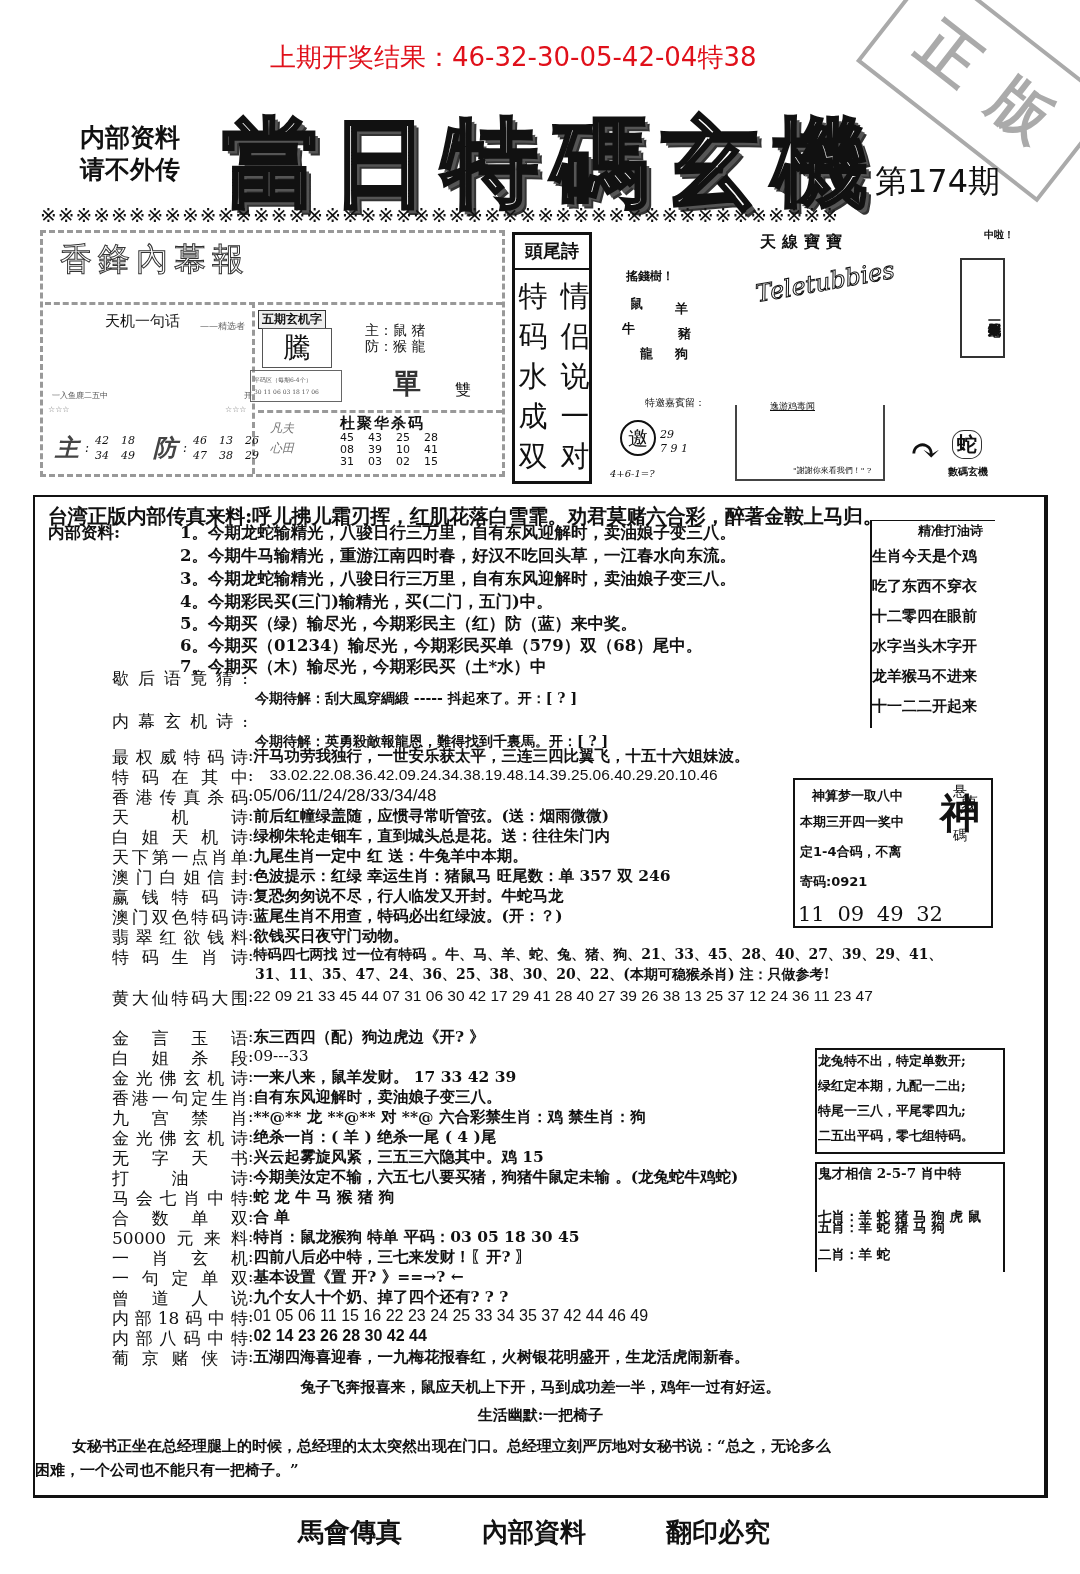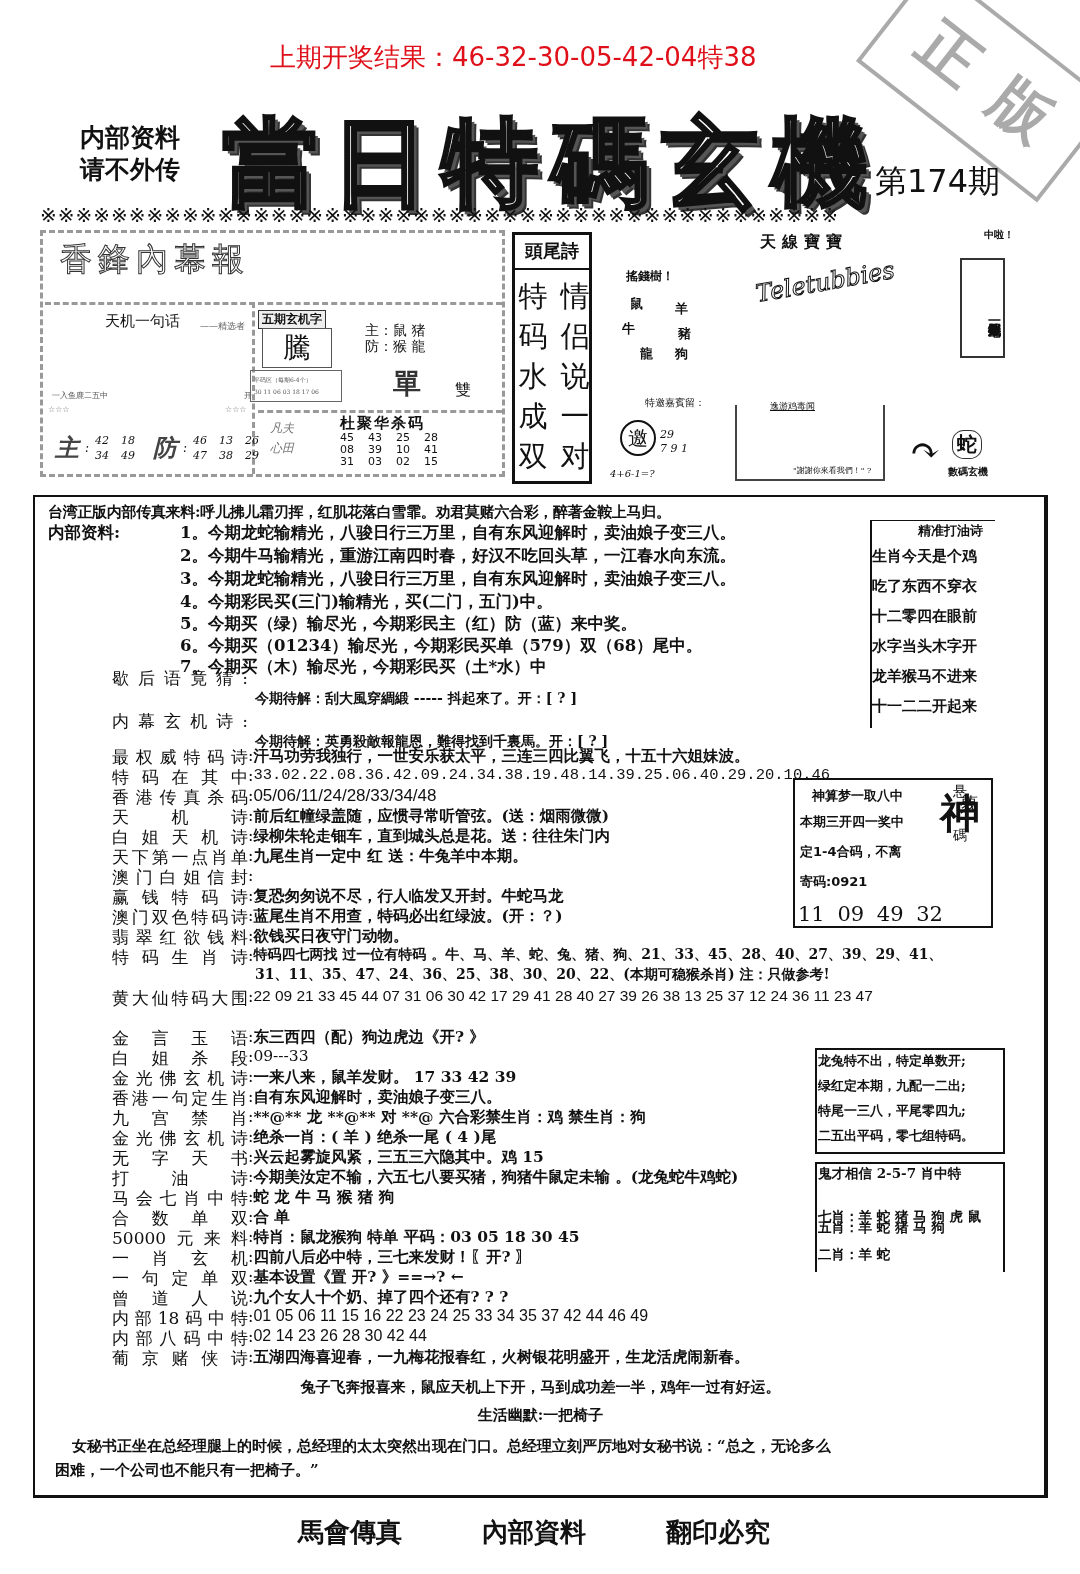--- a/index.html
+++ b/index.html
@@ -57,21 +57,21 @@
   .quest-title { left: 770px; top: 400px; font-size: 9px; text-decoration: underline; }
   .quest-foot { left: 793px; top: 465px; font-size: 8px; }
   .right-sign { left: 960px; top: 258px; width: 45px; height: 100px; border: 2px solid #333; font-size: 13px; writing-mode: vertical-rl; text-align: center; padding-top: 10px; font-weight: bold; }
   .right-zhong { left: 984px; top: 228px; font-size: 10px; font-weight: bold; }
   .snake { left: 952px; top: 430px; font-size: 20px; font-weight: bold; border: 1px solid #333; border-radius: 40%; padding: 0 4px; }
   .snake-sub { left: 948px; top: 465px; font-size: 10px; font-weight: bold; }
   .arrow { left: 910px; top: 430px; font-size: 36px; }
 
   
   .main-box { left: 33px; top: 495px; width: 1015px; height: 1003px; border: 2px solid #111; border-right: 4px solid #111; border-bottom: 3px solid #111;}
-  .header-line { left: 48px; top: 503px; font-size: 15px; font-weight: bold; letter-spacing: -0.3px; }
+  .header-line { left: 48px; top: 503px; font-size: 20px; font-weight: bold; letter-spacing: -0.3px; }
   .zs-label { left: 48px; top: 522px; font-size: 16.5px; font-weight: bold; }
   .zs-item { left: 180px; font-size: 16.5px; font-weight: bold; }
   .row { left: 112px; font-size: 16px; white-space: nowrap; display: flex; }
   .row .lbl { display: inline-block; font-size: 17px; text-align-last: justify; width: 136px; }
   .row .val { font-size: 15.5px; font-weight: bold; }
   .indent { left: 255px; font-size: 14px; font-weight: bold; }
 
   .oil-box { left: 870px; top: 520px; width: 125px; height: 208px; border-left: 2px solid #111; border-top: 1px solid #111; }
   .oil-title { left: 918px; top: 522px; font-size: 13px; font-weight: bold; }
   .oil-line { left: 872px; font-size: 15px; font-weight: bold; }
@@ -82,21 +82,21 @@
   .shen-side { left: 940px; top: 780px; font-size: 18px; line-height: 22px; text-align: center; }
   .shen-big { font-size: 40px; font-weight: bold; }
 
   .rule-box { left: 815px; top: 1048px; width: 190px; height: 106px; border: 2px solid #111; }
   .rule-line { left: 818px; font-size: 13px; font-weight: bold; }
   .ghost-box { left: 815px; top: 1162px; width: 190px; height: 110px; border: 2px solid #111; border-bottom: none; }
   .ghost-line { left: 818px; font-size: 13.5px; font-weight: bold; }
 
   .center-line { left: 33px; width: 1015px; text-align: center; font-size: 15px; font-weight: bold; }
   .joke { left: 48px; top: 1432px; width: 975px; font-size: 15px; font-weight: bold; line-height: 29px; text-indent: 24px; }
-  .joke2 { left: 35px; top: 1461px; font-size: 15px; font-weight: bold; padding-left: 20px; }
+  .joke2 { left: 35px; top: 1461px; font-size: 15px; font-weight: bold; }
   .footer { left: 298px; top: 1515px; font-size: 26px; font-weight: bold; display: flex; gap: 80px; }
 </style>
 </head>
 <body>
 
 <div class="abs last-result">
   <span>上期开奖结果：</span><span>46-32-30-05-42-04</span><span>特38</span>
 </div>
 <div class="abs internal">
   <div>内部资料</div>
@@ -239,21 +239,21 @@
 <div class="abs indent" style="top:733px;">今期待解：英勇殺敵報龍恩，難得找到千裏馬。开：[ ? ]</div>
 
 <div class="abs row" style="top:746px;">
     <span class="lbl">最权威特码诗</span>
     <span>:</span>
     <span class="val">汗马功劳我独行，一世安乐获太平，三连三四比翼飞，十五十六姐妹波。</span>
   </div>
 <div class="abs row" style="top:766px;">
     <span class="lbl">特码在其中</span>
     <span>:</span>
-    <span class="val" style="font-weight:normal;font-family:Liberation Mono, monospace;">33.02.22.08.36.42.09.24.34.38.19.48.14.39.25.06.40.29.20.10.46</span>
+    <span class="val" style="font-weight:normal;font-family:Liberation Sans, sans-serif;margin-left:16px;">33.02.22.08.36.42.09.24.34.38.19.48.14.39.25.06.40.29.20.10.46</span>
   </div>
 <div class="abs row" style="top:786px;">
     <span class="lbl">香港传真杀码</span>
     <span>:</span>
     <span class="val" style="font-weight:normal;font-family:'Liberation Sans',sans-serif;font-size:17px;">05/06/11/24/28/33/34/48</span>
   </div>
 <div class="abs row" style="top:806px;">
     <span class="lbl">天机诗</span>
     <span>:</span>
     <span class="val">前后红幢绿盖随，应惯寻常听管弦。(送：烟雨微微)</span>
@@ -264,20 +264,21 @@
     <span class="val">绿柳朱轮走钿车，直到城头总是花。送：往往朱门内</span>
   </div>
 <div class="abs row" style="top:846px;">
     <span class="lbl">天下第一点肖单</span>
     <span>:</span>
     <span class="val">九尾生肖一定中 红 送：牛兔羊中本期。</span>
   </div>
 <div class="abs row" style="top:866px;">
     <span class="lbl">澳门白姐信封</span>
     <span>:</span>
+    <span class="val">色波提示：红绿 幸运生肖：猪鼠马 旺尾数：单 357 双 246</span>
   </div>
 <div class="abs row" style="top:886px;">
     <span class="lbl">赢钱特码诗</span>
     <span>:</span>
     <span class="val">复恐匆匆说不尽，行人临发又开封。牛蛇马龙</span>
   </div>
 <div class="abs row" style="top:906px;">
     <span class="lbl">澳门双色特码诗</span>
     <span>:</span>
     <span class="val">蓝尾生肖不用查，特码必出红绿波。(开：？)</span>
@@ -370,21 +371,21 @@
     <span class="val">九个女人十个奶、掉了四个还有? ? ?</span>
   </div>
 <div class="abs row" style="top:1307px;">
     <span class="lbl">内部18码中特</span>
     <span>:</span>
     <span class="val" style="font-weight:normal;font-family:'Liberation Sans',sans-serif;font-size:16px;">01 05 06 11 15 16 22 23 24 25 33 34 35 37 42 44 46 49</span>
   </div>
 <div class="abs row" style="top:1327px;">
     <span class="lbl">内部八码中特</span>
     <span>:</span>
-    <span class="val" style="font-weight:normal;font-family:'Liberation Sans',sans-serif;font-size:16px;">02 14 23 26 28 30 42 44</span>
+    <span class="val" style="font-weight:bold;font-family:'Liberation Sans',sans-serif;font-size:16px;">02 14 23 26 28 30 42 44</span>
   </div>
 <div class="abs row" style="top:1347px;">
     <span class="lbl">葡京赌侠诗</span>
     <span>:</span>
     <span class="val">五湖四海喜迎春，一九梅花报春红，火树银花明盛开，生龙活虎闹新春。</span>
   </div>
 
 <div class="abs center-line" style="top:1378px;">兔子飞奔报喜来，鼠应天机上下开，马到成功差一半，鸡年一过有好运。</div>
 <div class="abs center-line" style="top:1406px;">生活幽默:一把椅子</div>
 <div class="abs joke">女秘书正坐在总经理腿上的时候，总经理的太太突然出现在门口。总经理立刻严厉地对女秘书说：“总之，无论多么</div>

